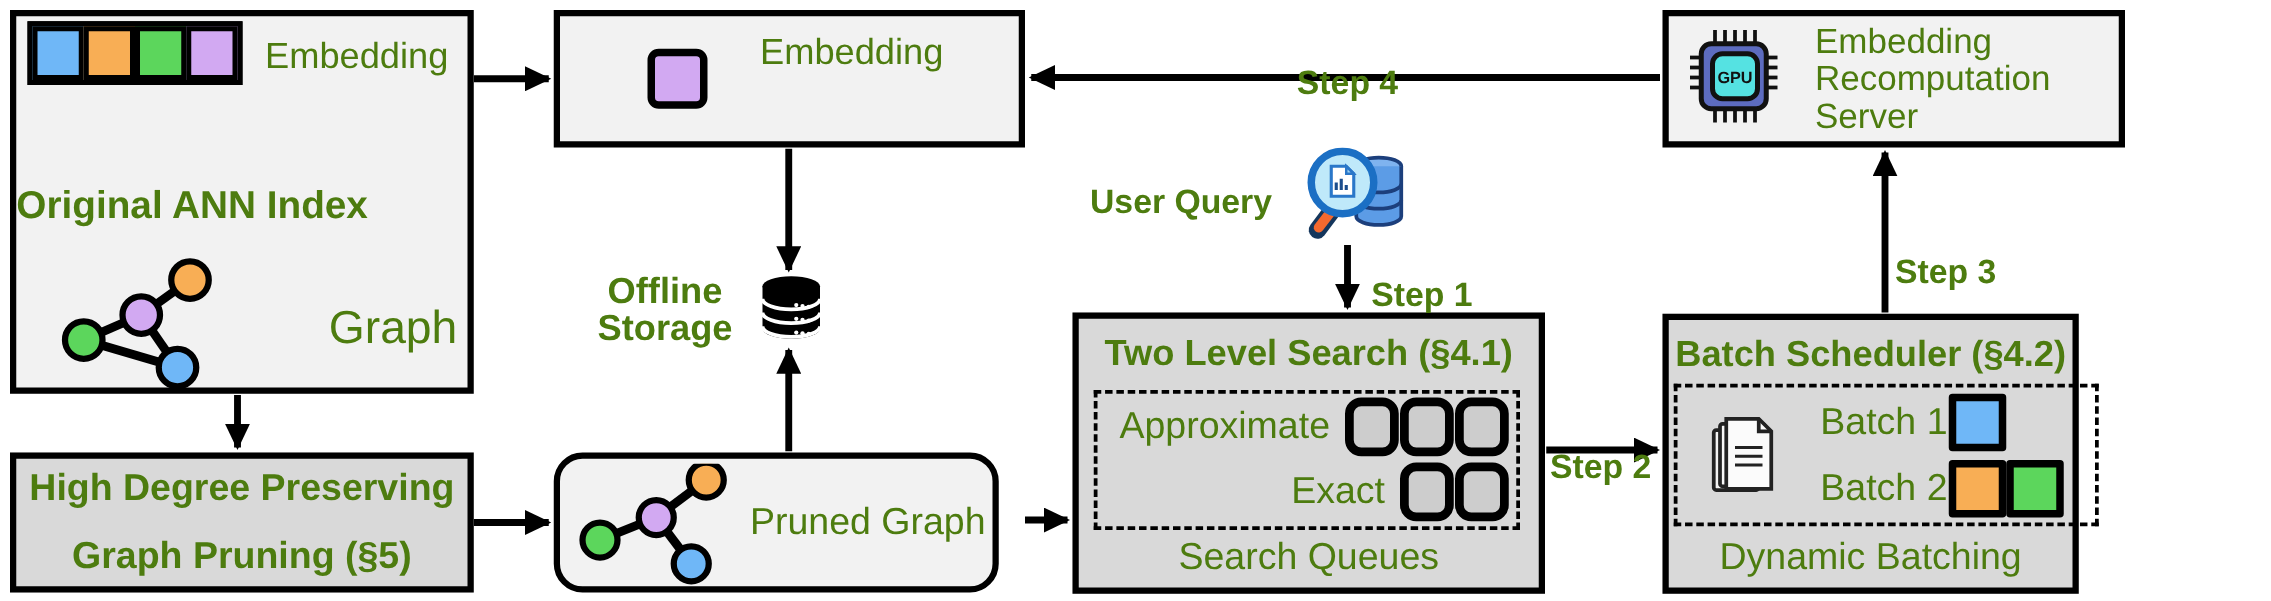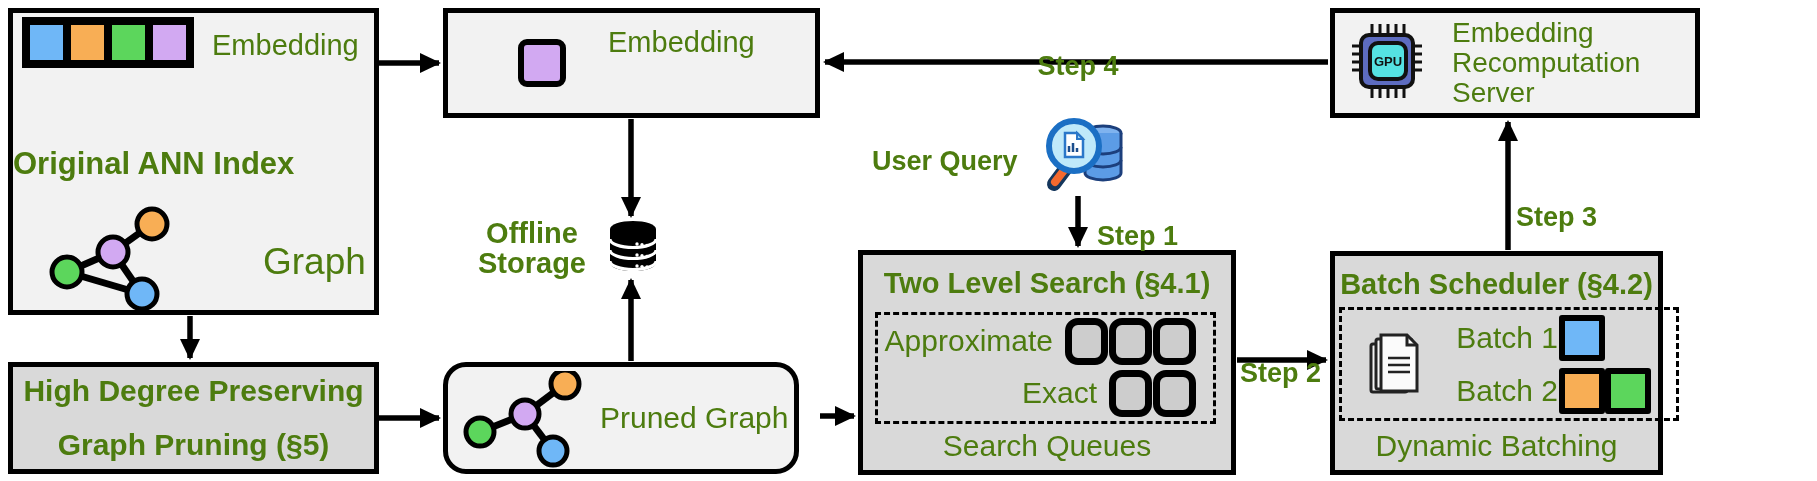--- a/index.html
+++ b/index.html
@@ -39,21 +39,21 @@
   
   #pruned { left:443px; top:362px; width:356px; height:112px;border-radius:23px; }
   .pruned-graph-svg { position:absolute; left:12px; top:4px; }
   .pruned-label { position:absolute; left:152px; top:34px; font-size:30px; }
 
   
   #tls { left:858px; top:250px; width:378px; height:225px; }
   .panel-title { margin-top:12px; text-align:center; font-size:29px; font-weight:bold; }
   .dashed { position:absolute; border:3.5px dashed #000; box-sizing:border-box; }
   .tls-dash { left:12px; top:57px; width:341px; height:112px; }
-  .queue-row { height:52px; display:flex; align-items:center; justify-content:flex-end; padding-right:17px; }
+  .queue-row { height:52px; display:flex; align-items:center; justify-content:flex-end; padding-right:6px; }
   .q-label { font-size:30px; margin-right:11px; }
   .q-squares { display:flex; }
   .q-square { display:block; width:29px; height:33px; border:7px solid #000; border-radius:13px;
     background:#cdcdcd; margin-left:1px; }
   .panel-footer { position:absolute; bottom:7px; left:0; right:0; text-align:center; font-size:30px; }
 
   
   #batch { left:1330px; top:251px; width:333px; height:224px; }
   .batch-dash { left:4px; top:51px; width:340px; height:114px; }
   .docs-icon { position:absolute; left:26px; top:22px; }

